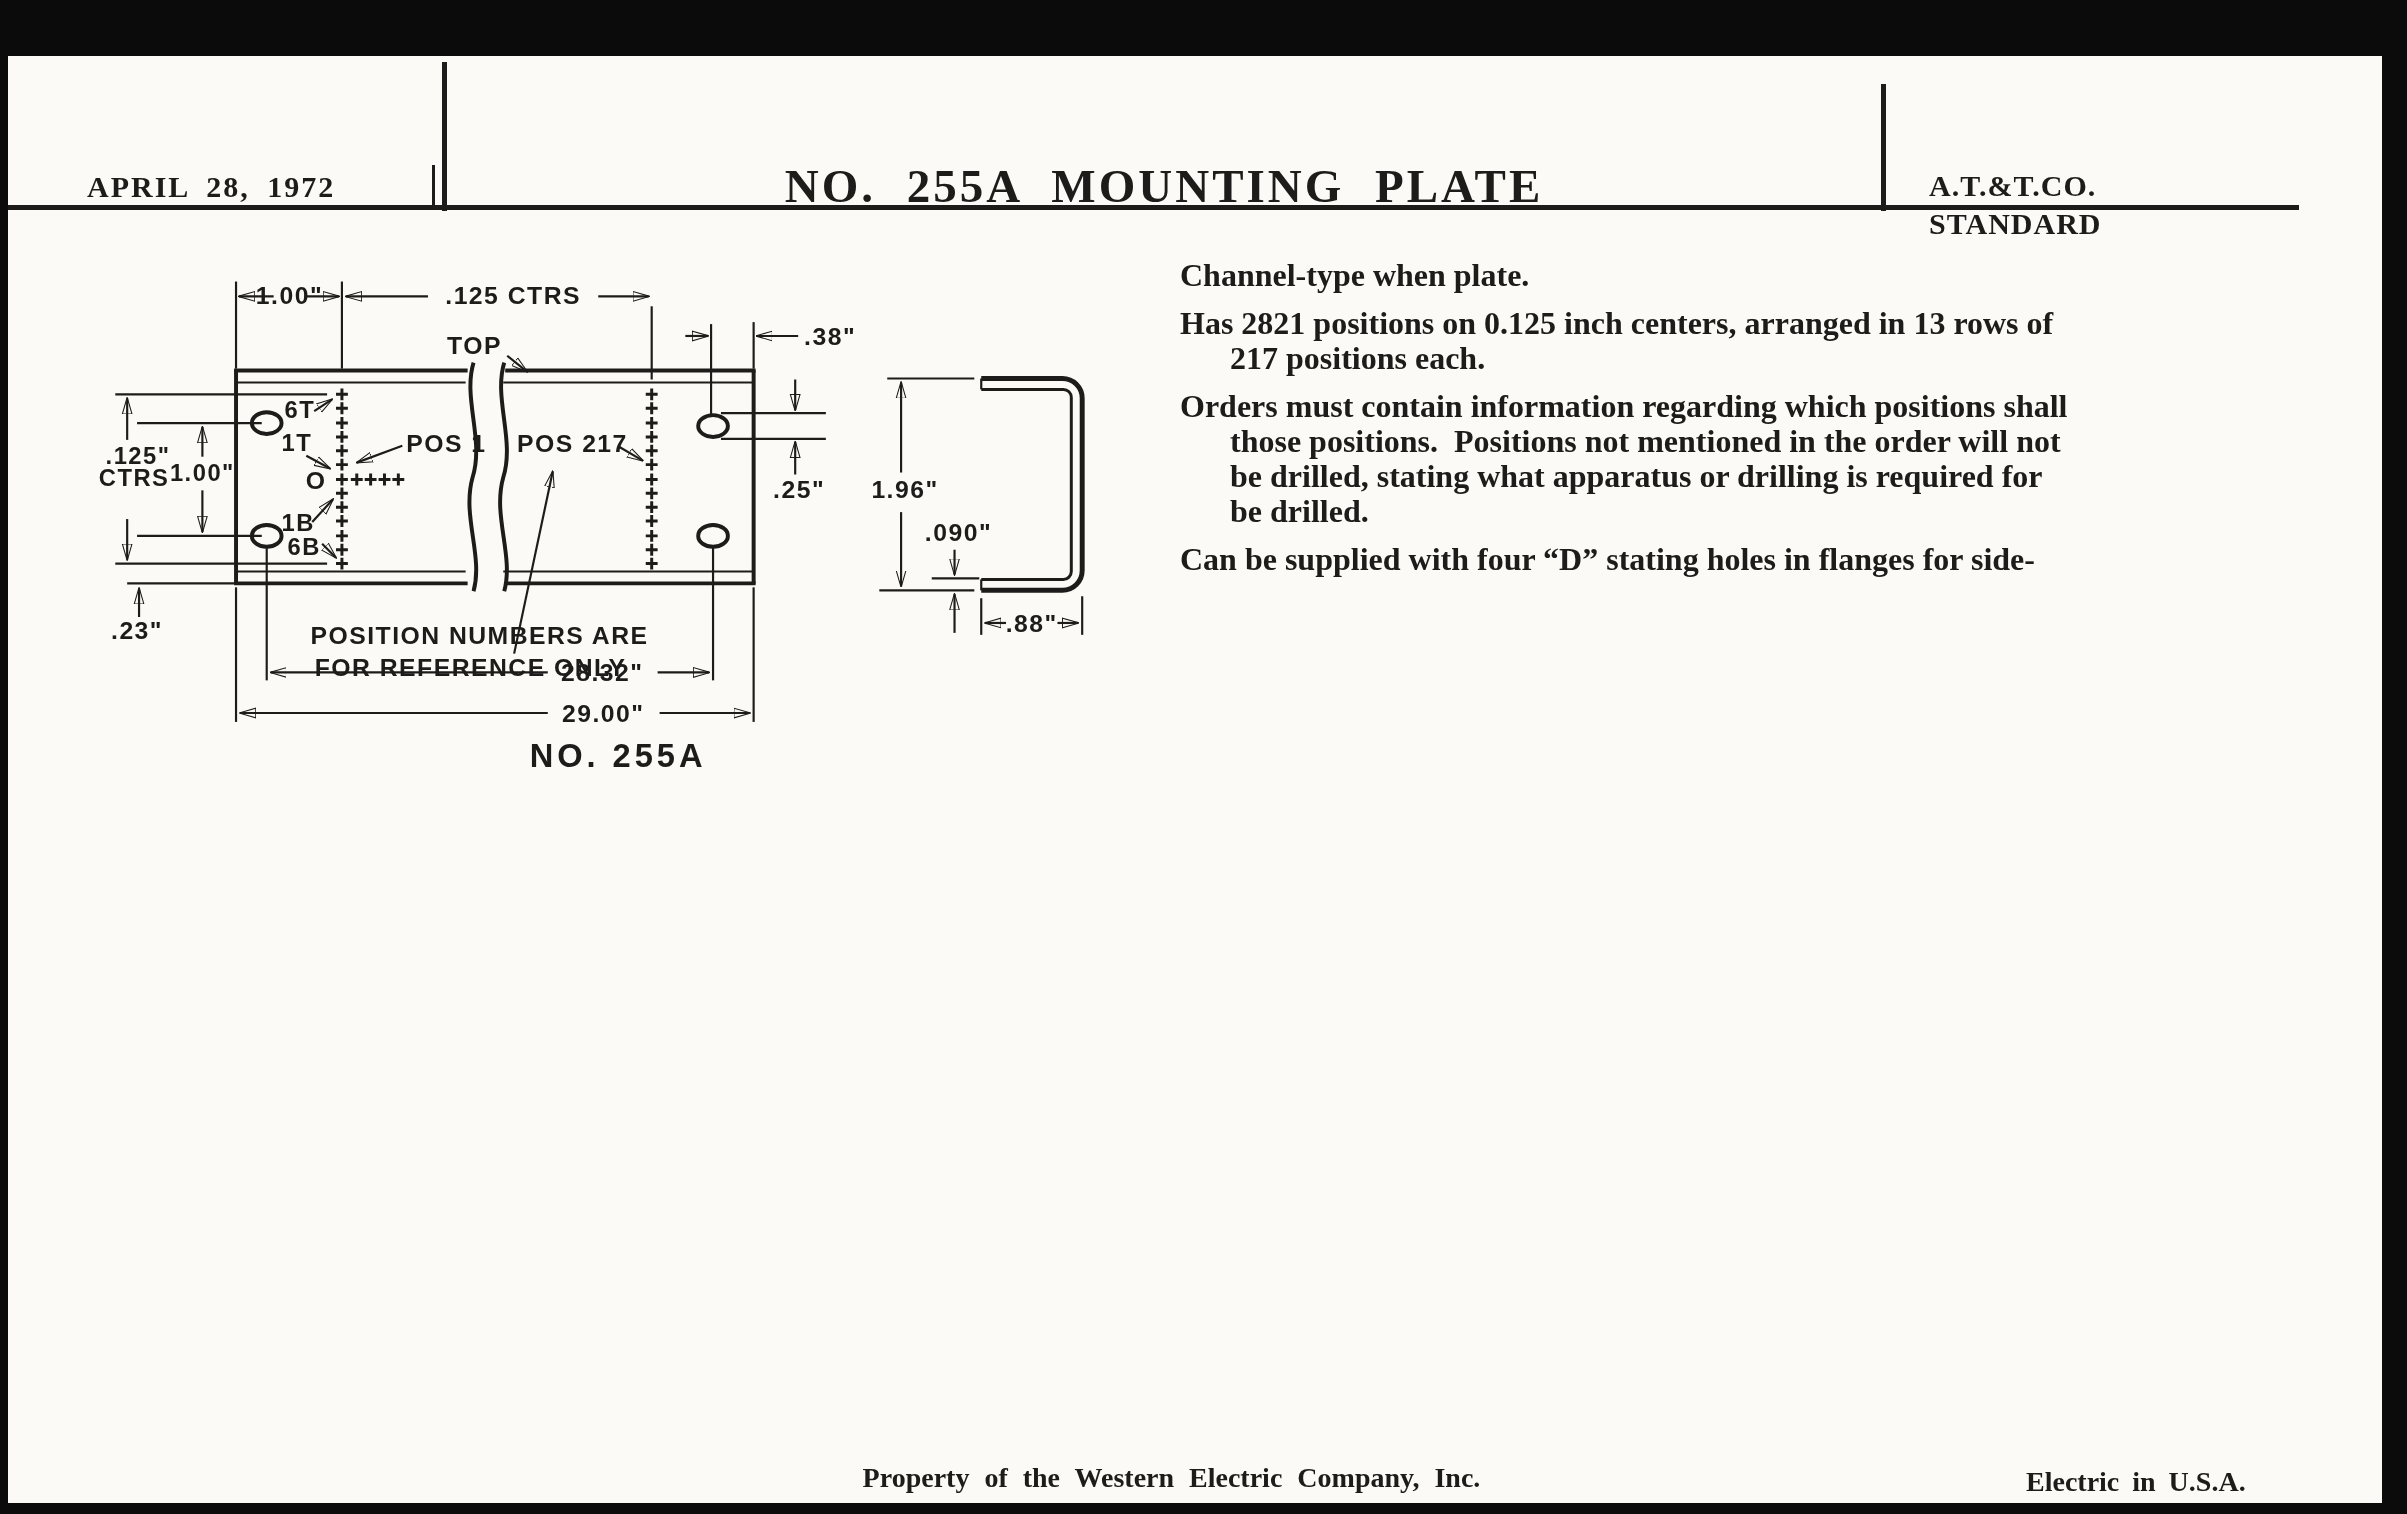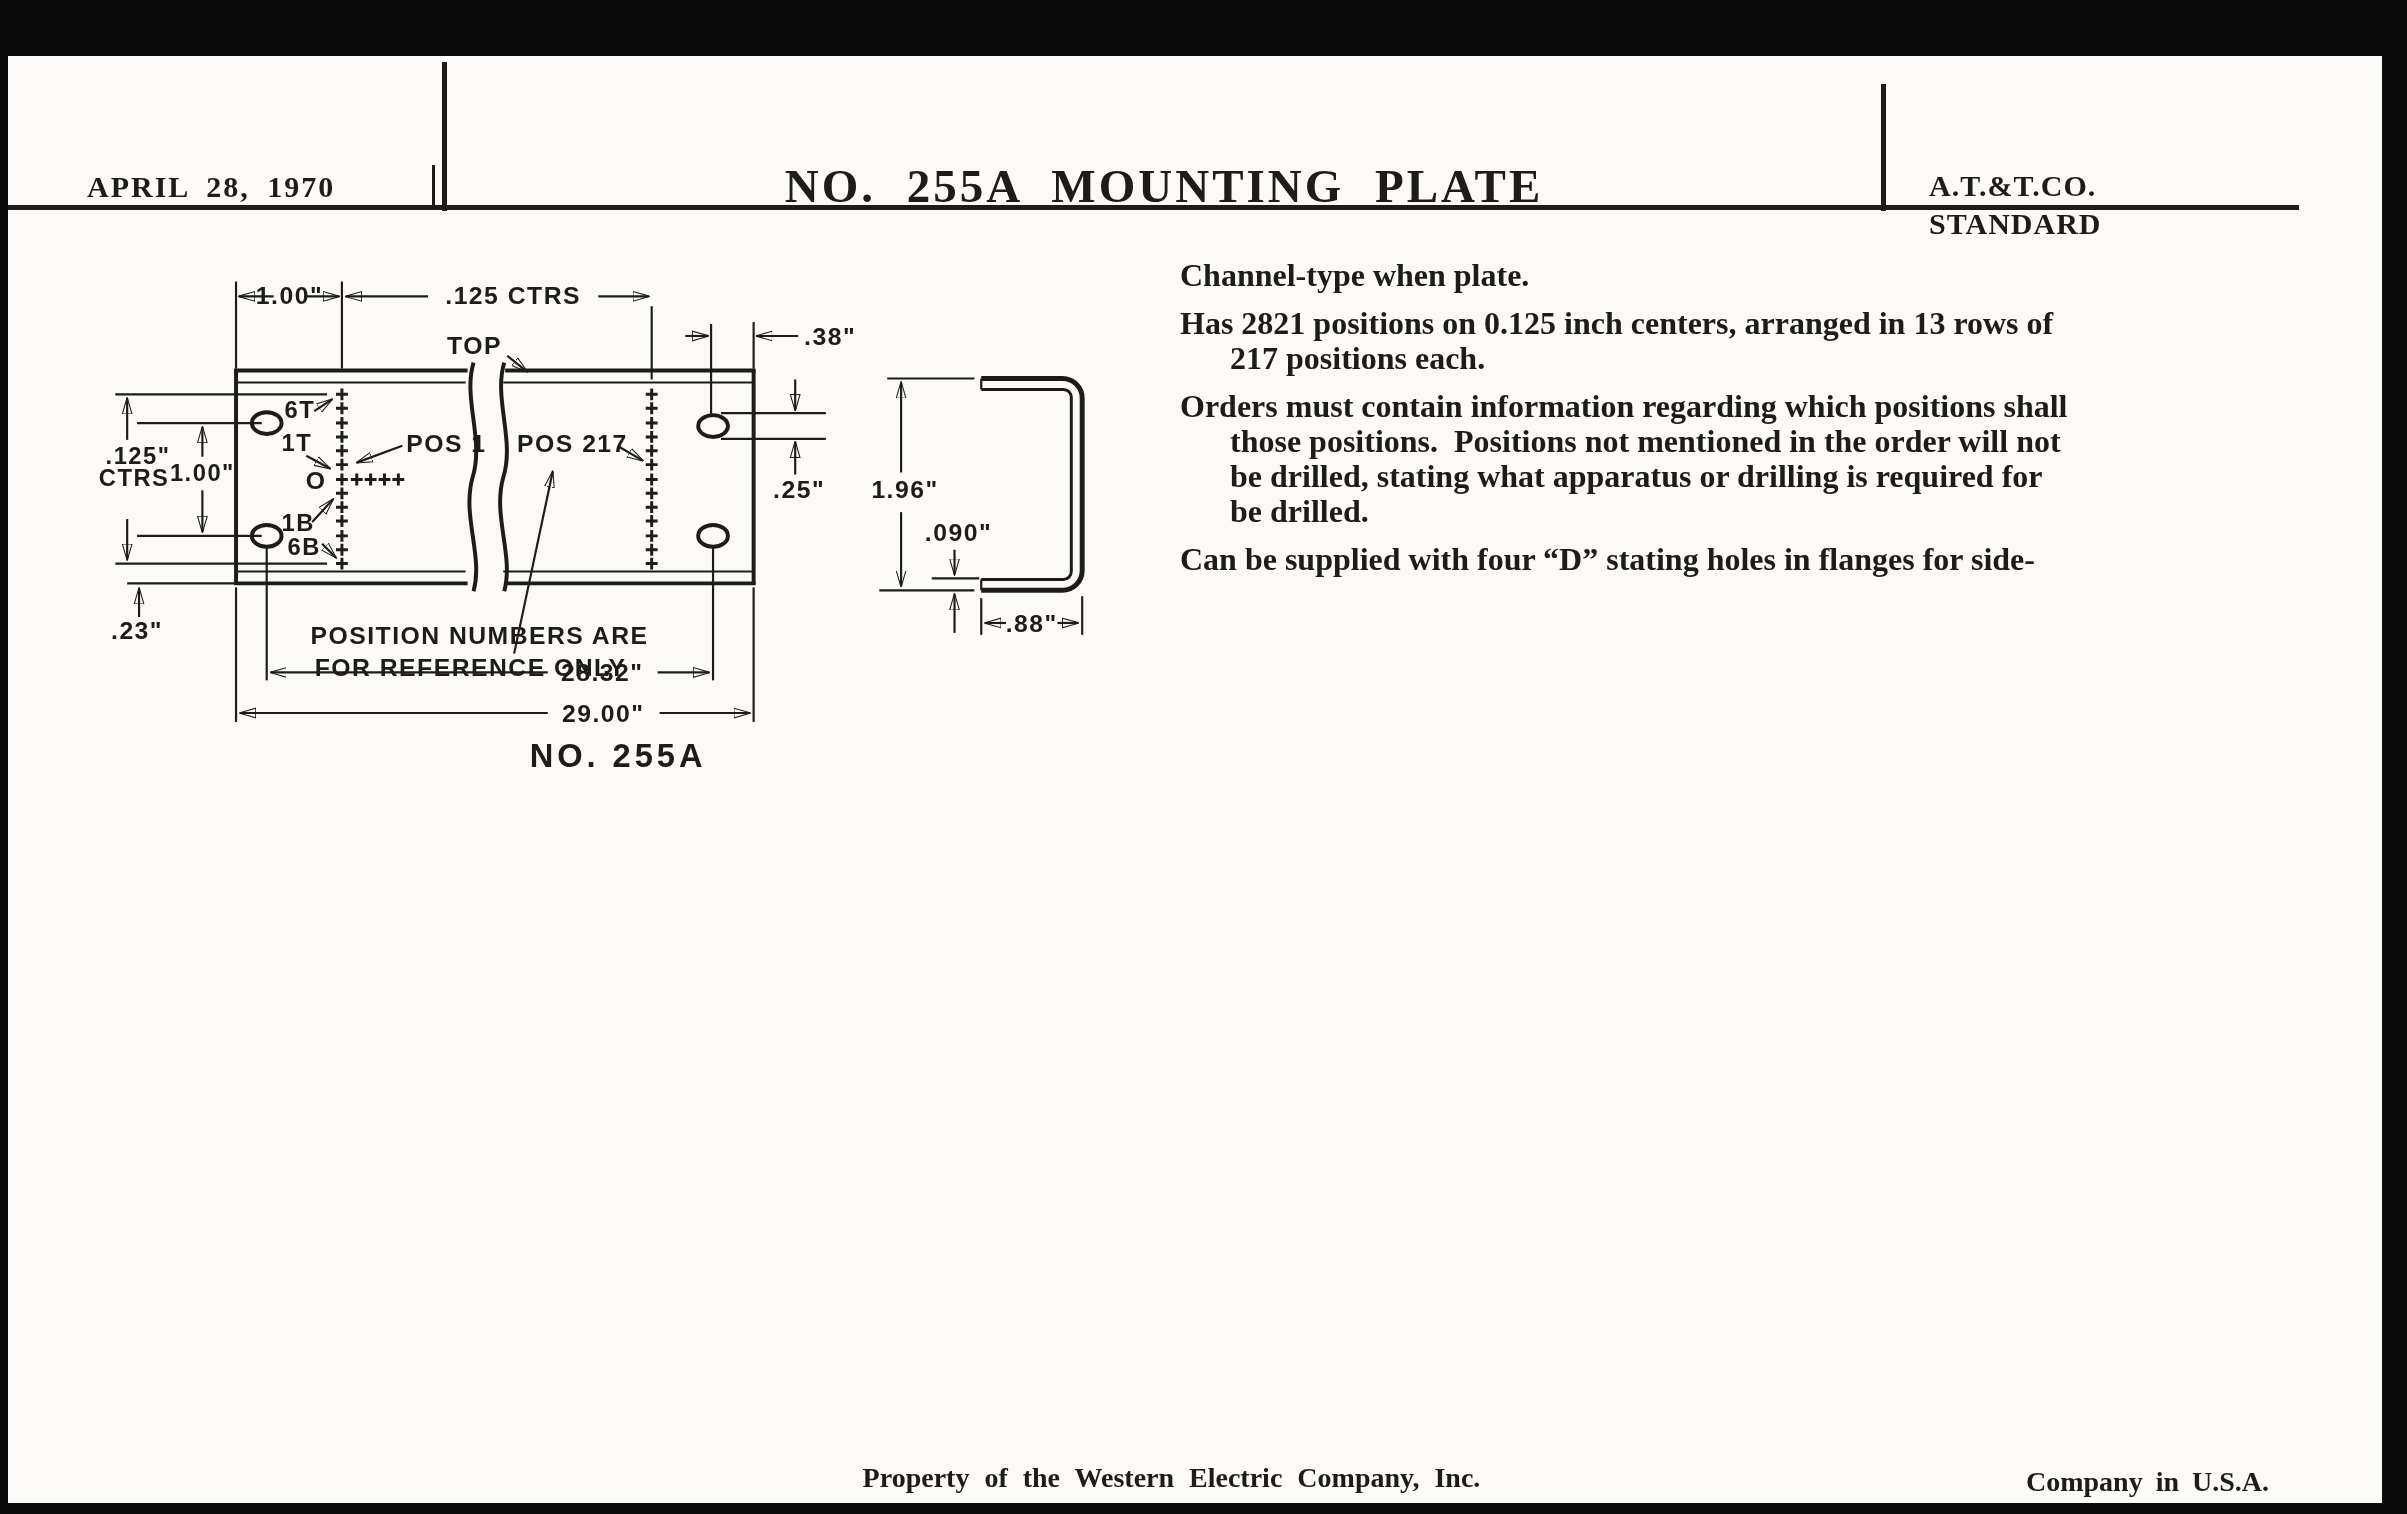--- a/index.html
+++ b/index.html
@@ -34,21 +34,21 @@
   .w4{stroke-width:4px;} .w5{stroke-width:5px;} .w3{stroke-width:3px;} .w2{stroke-width:2.2px;}
   .cap{font-size:33px !important;letter-spacing:4px !important;}
   .small{font-size:24px !important;}
 </style>
 </head>
 <body>
 
 <div id="stage">
   <div id="paper">
 
-    <div class="date">APRIL 28, 1970</div>
+    <div class="date">APRIL 28, 1972</div>
     <div class="vrule1"></div>
     <div class="title">NO. 255A MOUNTING PLATE</div>
     <div class="vrule2"></div>
     <div class="org">
       <span class="dline">A.T.&amp;T.CO.</span>
       <span class="dline">STANDARD</span>
     </div>
     <div class="hrule"></div>
     <div class="ticktop"></div>
 
@@ -202,16 +202,16 @@
         <span class="dline ind">those positions.  Positions not mentioned in the order will not</span>
         <span class="dline ind">be drilled, stating what apparatus or drilling is required for</span>
         <span class="dline ind">be drilled.</span>
       </p>
       <p>
         <span class="dline">Can be supplied with four “D” stating holes in flanges for side-</span>
       </p>
     </div>
 
     <div class="prop">Property of the Western Electric Company, Inc.</div>
-    <div class="printed">Company in U.S.A.</div>
+    <div class="printed">Electric in U.S.A.</div>
   </div>
 </div>
 
 
 </body></html>

